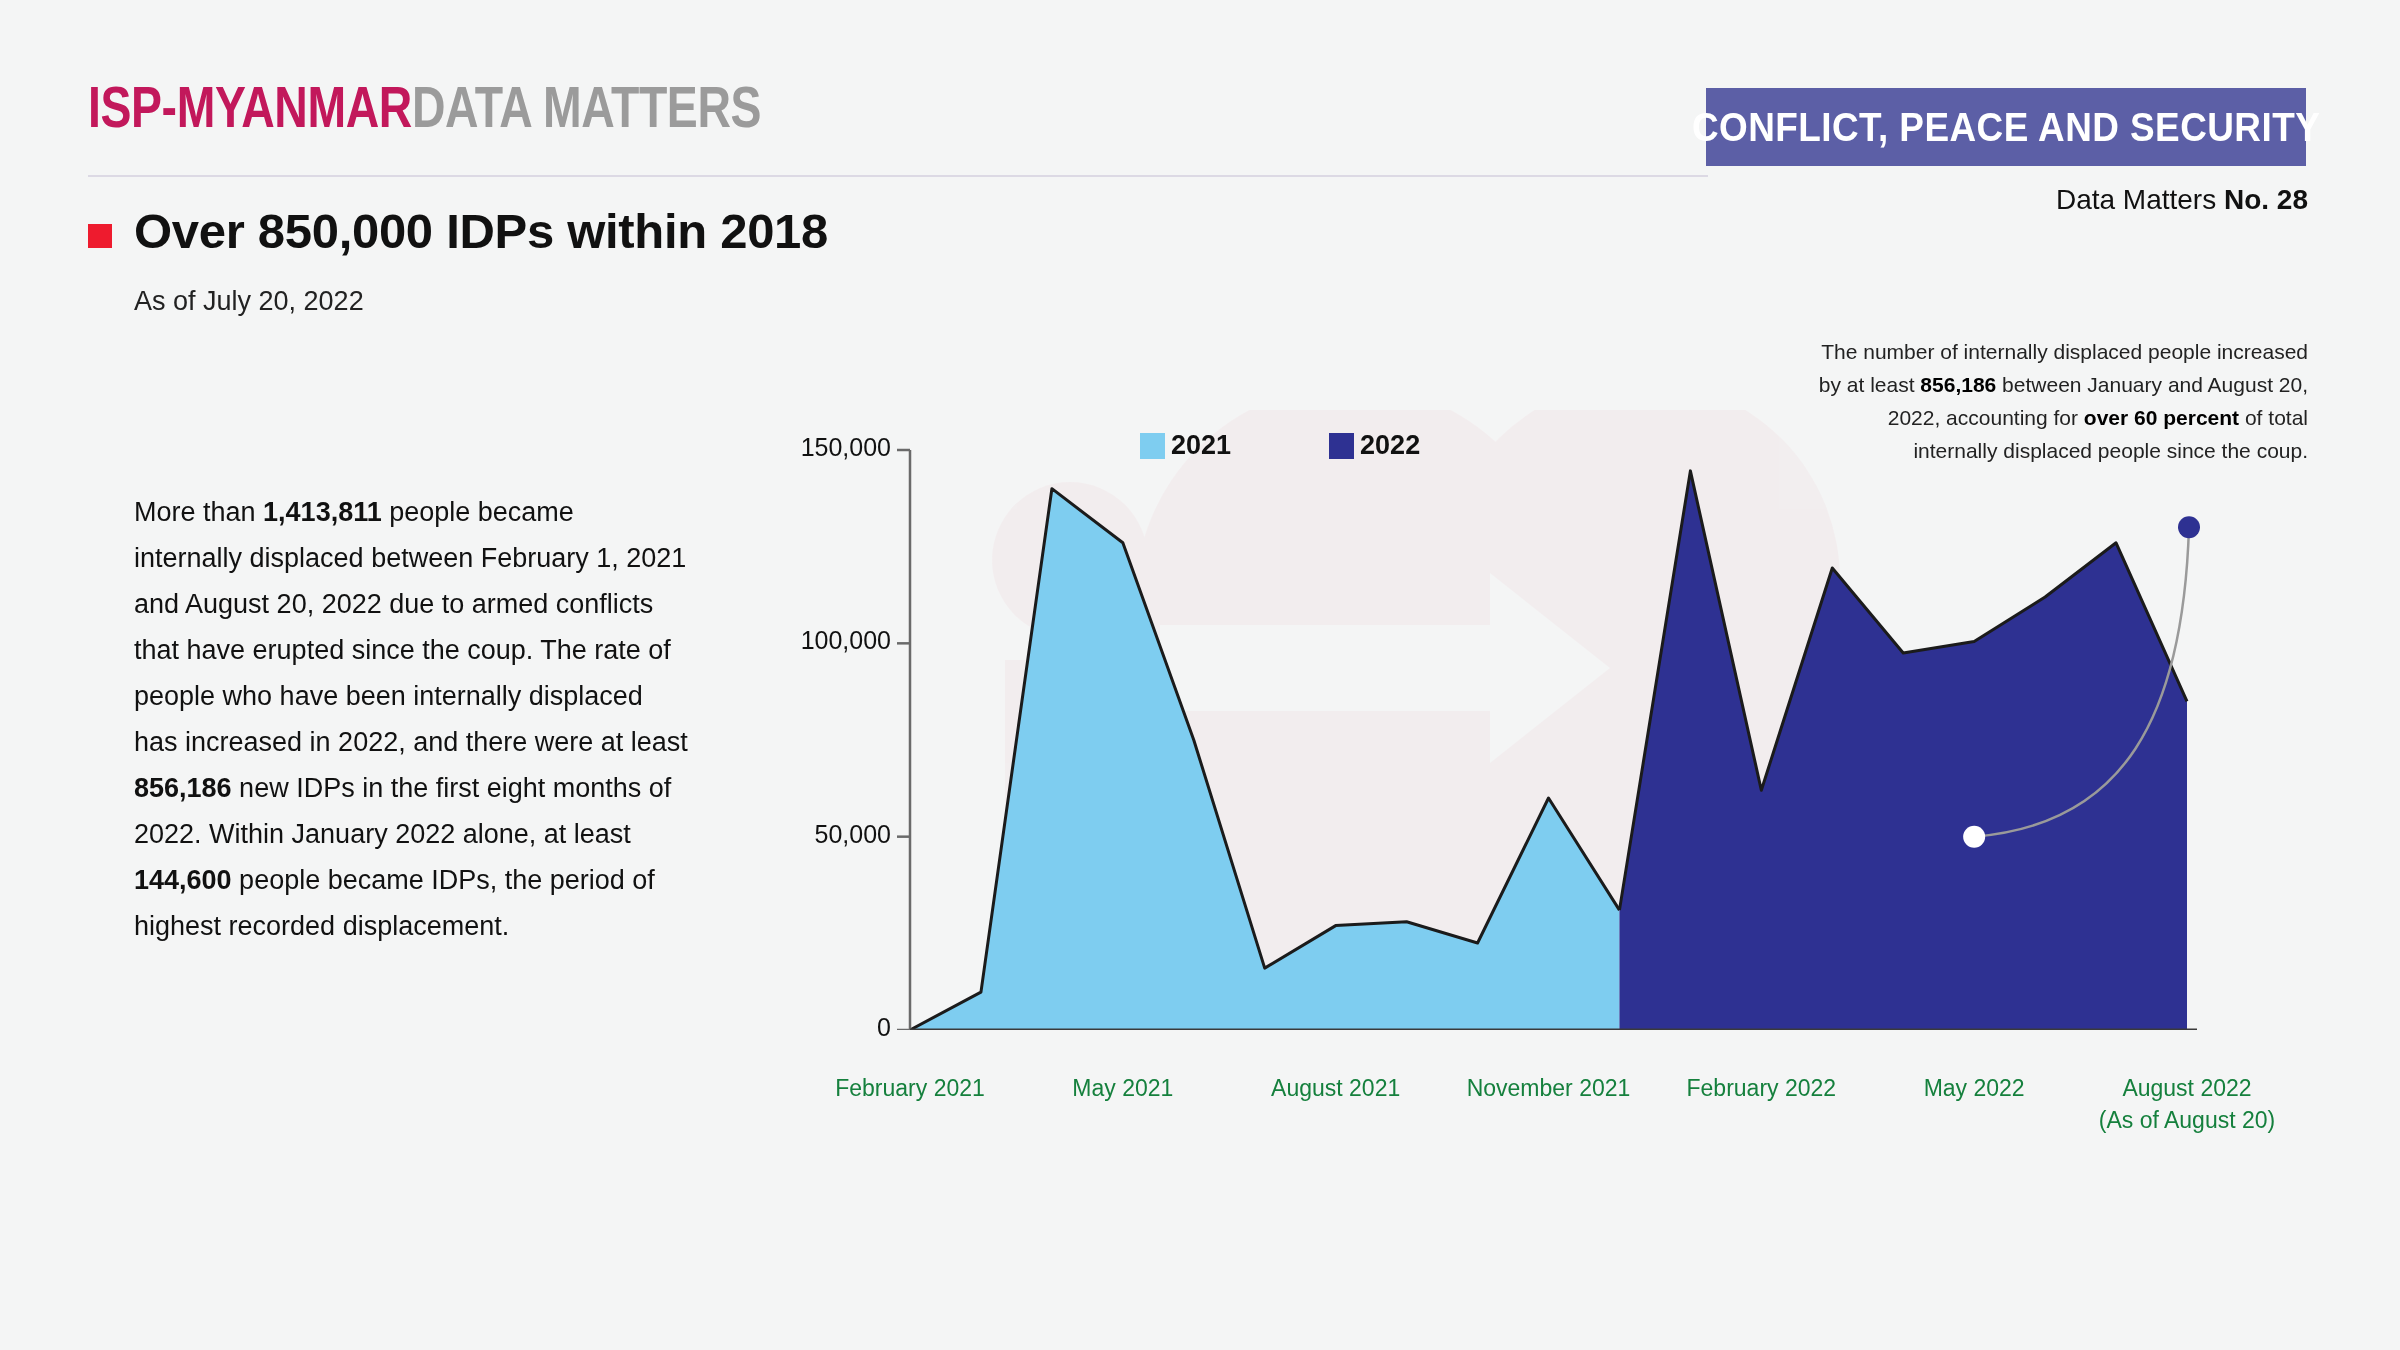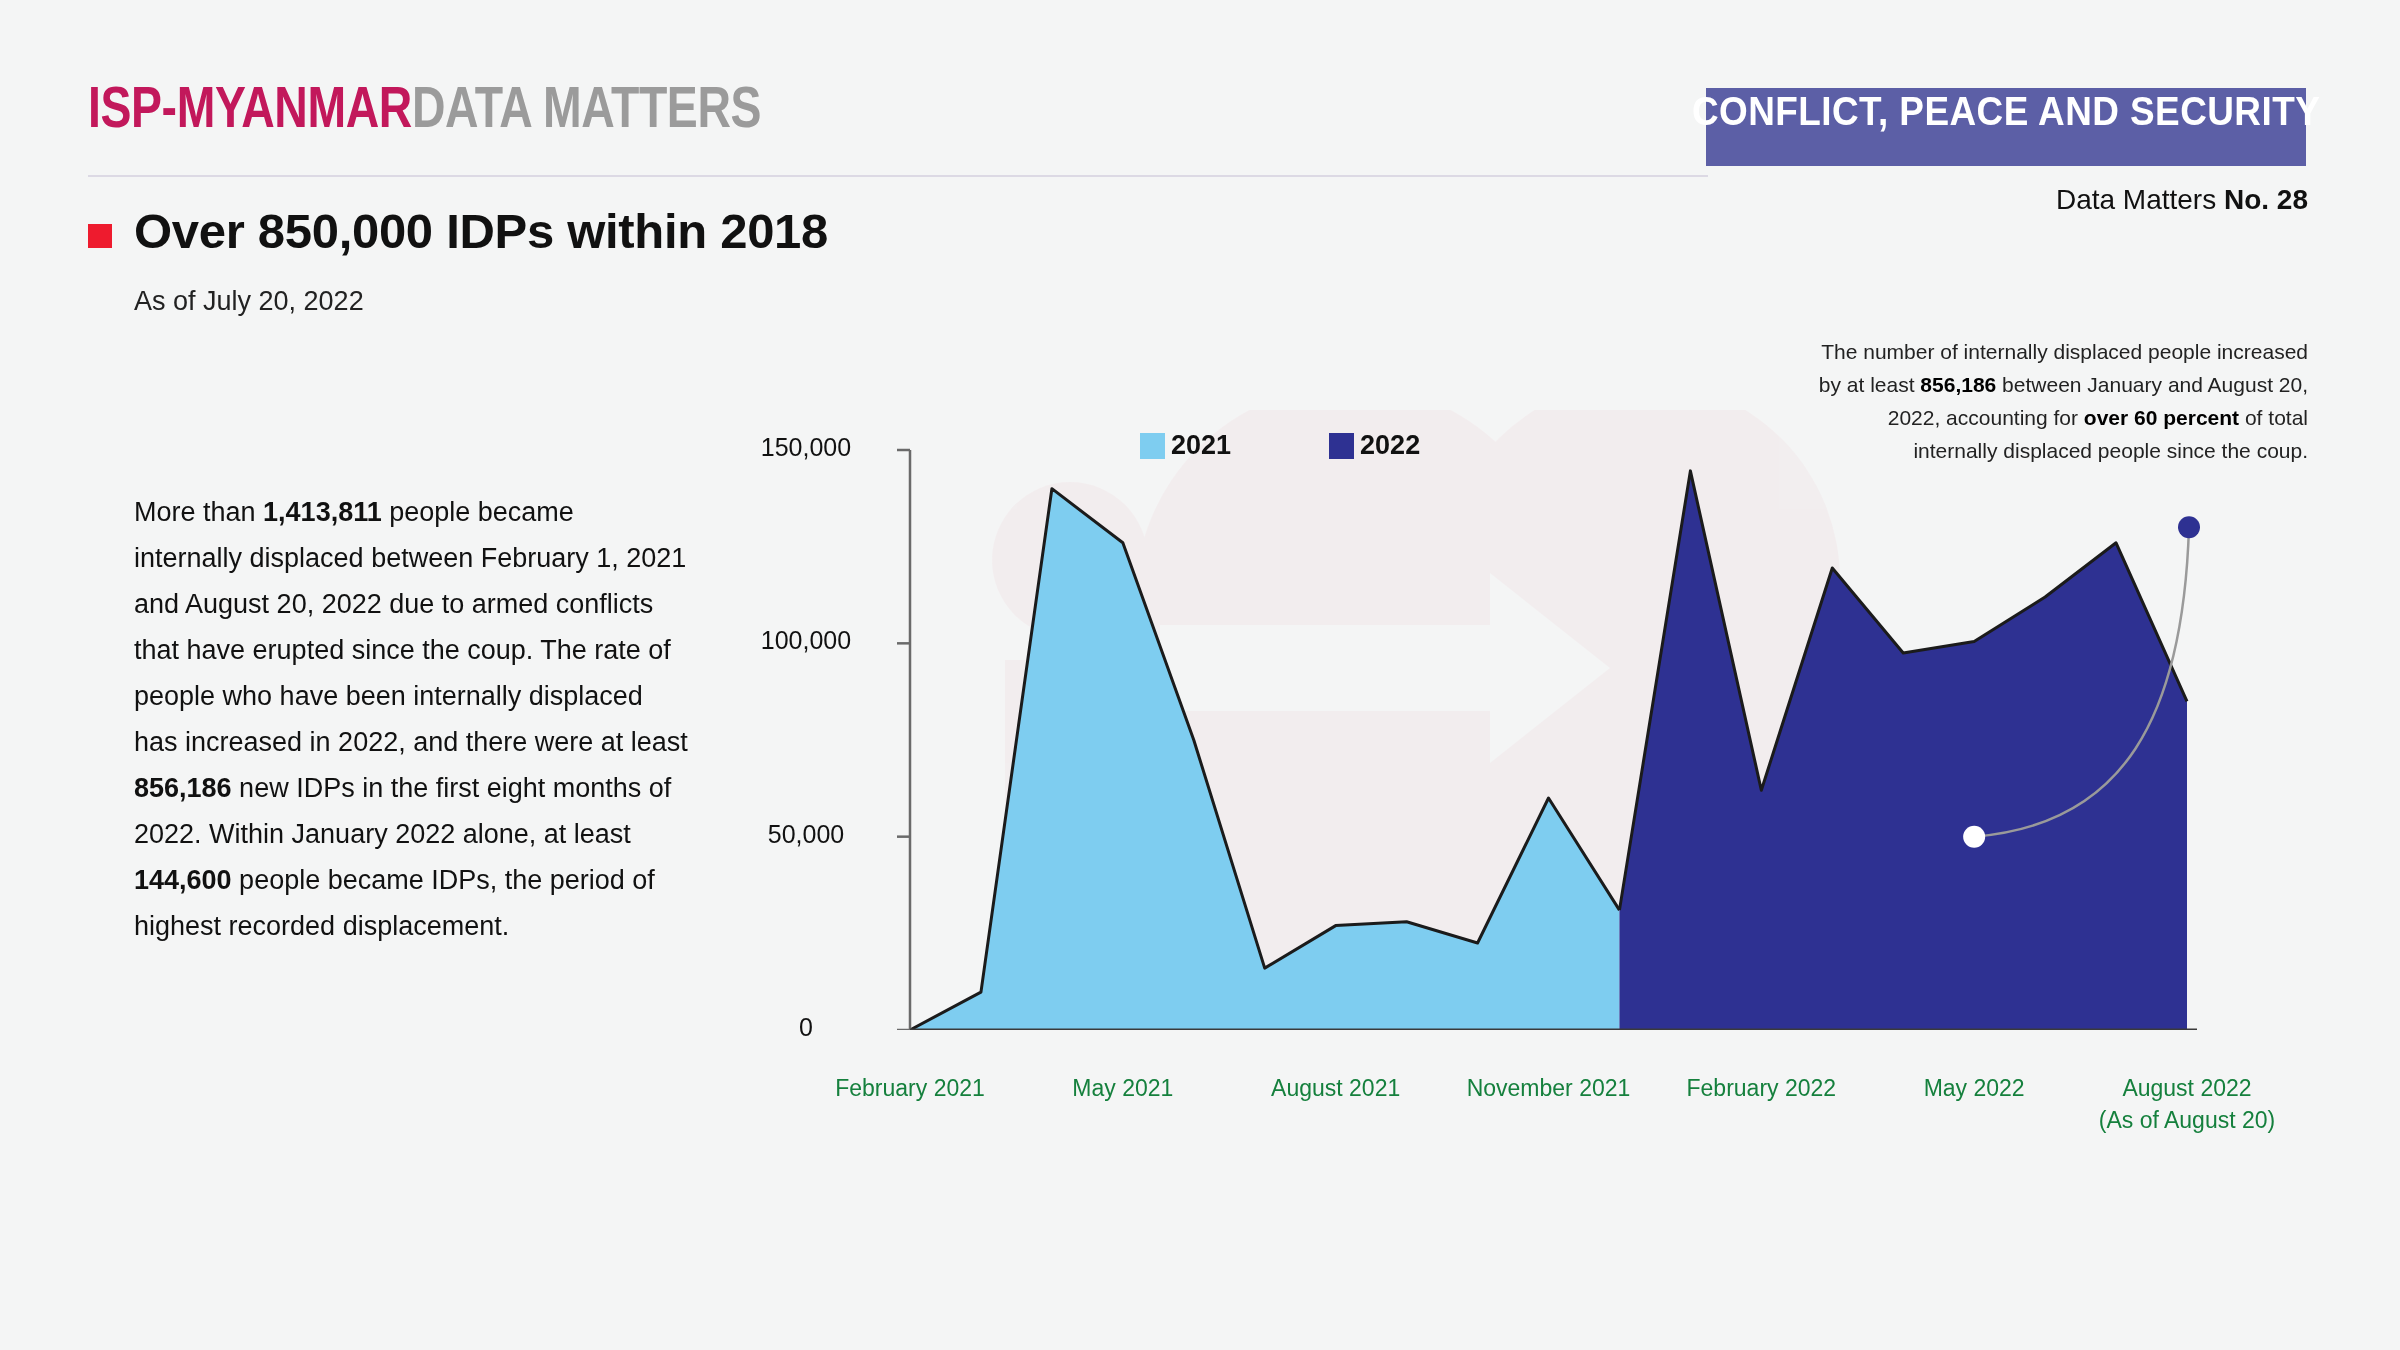--- a/index.html
+++ b/index.html
@@ -25,21 +25,21 @@
   .brand .b2{color:#9b9b9b;}
 
   .hdr-rule{
     position:absolute;left:88px;top:175px;width:1620px;height:2px;
     background:#dcd9e4;
   }
 
   .cat-badge{
     position:absolute;left:1706px;top:88px;width:600px;height:78px;
     background:#5c5fa6;color:#fff;
-    display:flex;align-items:flex-start;justify-content:center;
+    display:flex;align-items:center;justify-content:center;
     font-family:"Liberation Sans Narrow","Liberation Sans",sans-serif;
     font-weight:700;font-size:41px;letter-spacing:.5px;
     white-space:nowrap;
   }
   .cat-badge span{transform:scaleX(.90);transform-origin:center;display:inline-block;}
 
   .issue{
     position:absolute;right:92px;top:184px;
     font-size:28px;color:#111;white-space:nowrap;
   }
@@ -79,21 +79,21 @@
 
   .legend{
     position:absolute;left:1140px;top:430px;
     display:flex;gap:98px;align-items:center;
   }
   .legend-item{display:flex;align-items:center;gap:6px;font-weight:bold;}
   .legend-swatch{width:25px;height:26px;display:block;}
   .legend-label{font-size:27px;color:#111;}
 
   .ylab{
-    position:absolute;font-size:25px;color:#111;text-align:center;
+    position:absolute;font-size:25px;color:#111;text-align:right;
     width:170px;white-space:nowrap;
   }
   .xlab{
     position:absolute;font-size:23px;color:#15803d;text-align:center;
     white-space:nowrap;transform:translateX(-50%);line-height:32px;
   }
 
   
   .source{
     position:absolute;left:138px;top:1196px;

